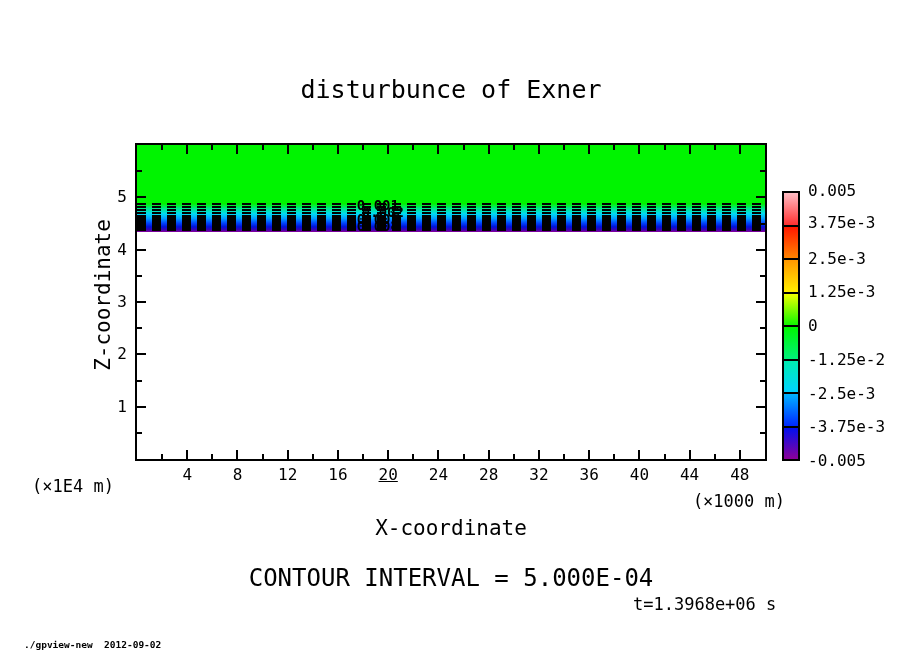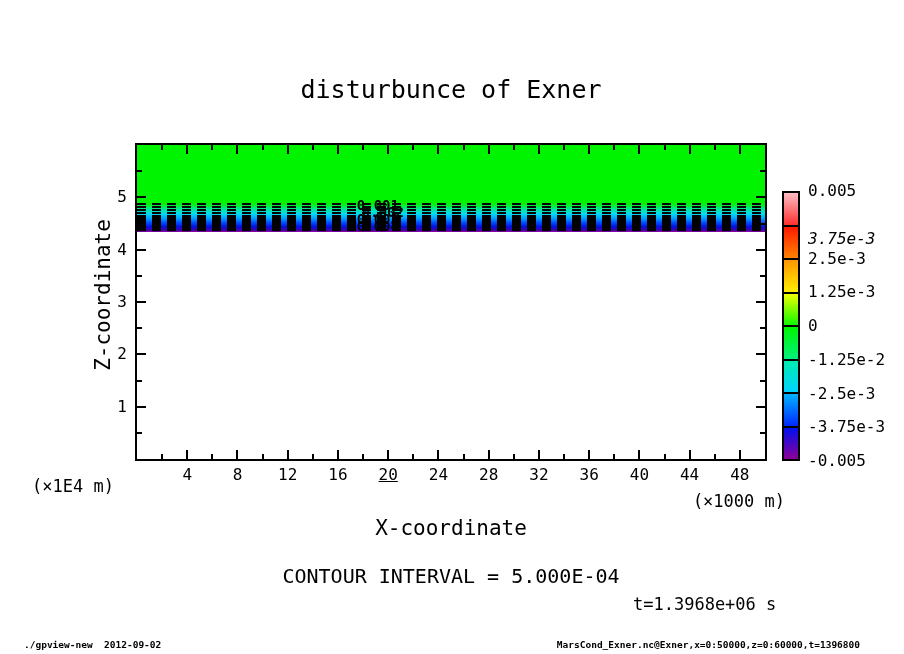--- a/index.html
+++ b/index.html
@@ -11,21 +11,21 @@
   .tick{position:absolute;background:#000;}
   .xticklabel{position:absolute;width:34px;text-align:center;font-size:16px;line-height:16px;}
   .yticklabel{position:absolute;width:26px;text-align:right;font-size:16px;line-height:20px;}
   .clabel{position:absolute;font-size:14px;font-weight:bold;line-height:14px;letter-spacing:0;}
   #title{left:135px;width:632px;text-align:center;top:76px;font-size:25px;line-height:28px;}
   #xlabel{left:135px;width:632px;text-align:center;top:516px;font-size:21px;}
   #ylabel{left:103px;top:295px;transform:translate(-50%,-50%) rotate(-90deg);
           white-space:nowrap;font-size:21px;}
   #yunit{left:26px;top:476px;font-size:17px;margin-left:6px;}
   #xunit{left:135px;width:650px;text-align:right;top:491px;font-size:17px;}
-  #cinterval{left:135px;width:632px;text-align:center;top:564px;font-size:20px;}
+  #cinterval{left:135px;width:632px;text-align:center;top:564px;font-size:24px;}
   #timelabel{left:633px;top:594px;font-size:17px;}
   .footer{top:639px;font-size:9.5px;font-weight:bold;white-space:pre;}
   #footer-left{left:24px;}
   #footer-right{right:44px;}
   #colorbar{position:absolute;left:782px;top:191px;width:18px;height:270px;
             border:2px solid #000;box-sizing:border-box;display:flex;flex-direction:column;}
   .cblabel{position:absolute;left:808px;font-size:16px;line-height:18px;white-space:nowrap;}
 </style>
 </head>
 <body>
@@ -142,41 +142,40 @@
   <div class="abs" id="xunit">(×1000 m)</div>
 
   <div class="abs" id="xlabel">X-coordinate</div>
 
   <div class="abs" id="cinterval">CONTOUR INTERVAL = 5.000E-04</div>
 
   <div class="abs" id="timelabel">t=1.3968e+06 s</div>
 
   <div class="abs footer" id="footer-left">./gpview-new  2012-09-02</div>
 
-  <div class="abs footer" id="footer-right">MarsCond_Exner.nc@Exner,x=0:50000,z=0:60000,t=1396800</div>
 
 <div class="xticklabel" style="left: 170.24px; top: 467px;">4</div>
     <div class="xticklabel" style="left: 220.48px; top: 467px;">8</div>
     <div class="xticklabel" style="left: 270.72px; top: 467px;">12</div>
     <div class="xticklabel" style="left: 320.96px; top: 467px;">16</div>
     <div class="xticklabel" style="left: 371.2px; top: 467px; text-decoration: underline;">20</div>
     <div class="xticklabel" style="left: 421.44px; top: 467px;">24</div>
     <div class="xticklabel" style="left: 471.68px; top: 467px;">28</div>
     <div class="xticklabel" style="left: 521.92px; top: 467px; text-align: center;">32</div>
     <div class="xticklabel" style="left: 572.16px; top: 467px;">36</div>
     <div class="xticklabel" style="left: 622.4px; top: 467px;">40</div>
     <div class="xticklabel" style="left: 672.64px; top: 467px;">44</div>
     <div class="xticklabel" style="left: 722.88px; top: 467px;">48</div>
     <div class="yticklabel" style="left: 101px; top: 396.667px;">1</div>
     <div class="yticklabel" style="left: 101px; top: 344.333px;">2</div>
     <div class="yticklabel" style="left: 101px; top: 292px;">3</div>
     <div class="yticklabel" style="left: 101px; top: 239.667px;">4</div>
     <div class="yticklabel" style="left: 101px; top: 187.333px;">5</div>
     <div class="cblabel" style="top: 182px;">0.005</div>
-    <div class="cblabel" style="top: 230px; font-style: italic;">3.75e-3</div>
+    <div class="cblabel" style="top: 214px;">3.75e-3</div>
     <div class="cblabel" style="top: 249.5px;">2.5e-3</div>
     <div class="cblabel" style="top: 283.25px;">1.25e-3</div>
     <div class="cblabel" style="top: 317px;">0</div>
     <div class="cblabel" style="top: 350.75px;">-1.25e-2</div>
     <div class="cblabel" style="top: 384.5px;">-2.5e-3</div>
     <div class="cblabel" style="top: 418.25px;">-3.75e-3</div>
     <div class="cblabel" style="top: 452px;">-0.005</div>
   </div>
 
 </body></html>

